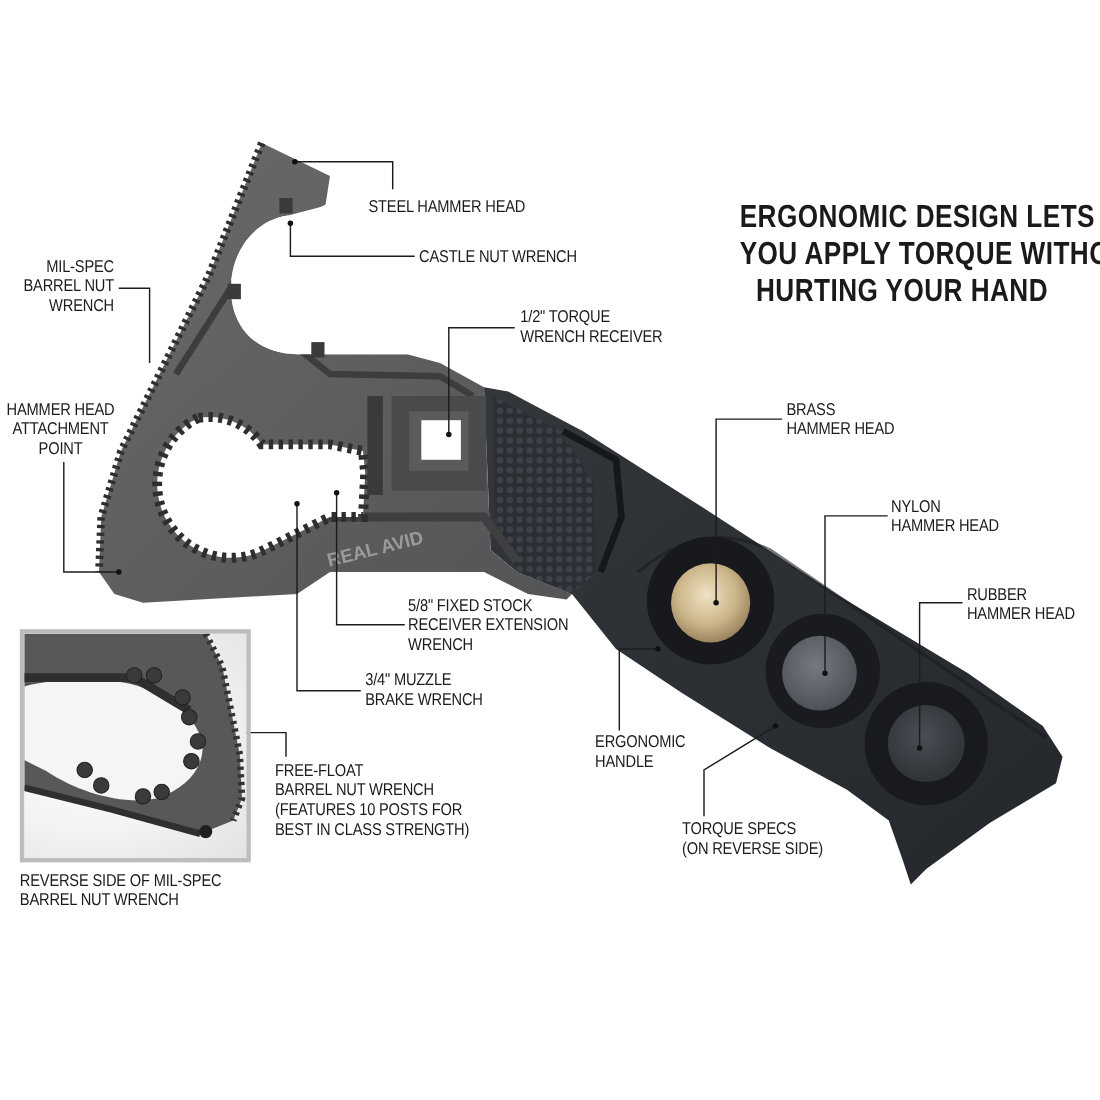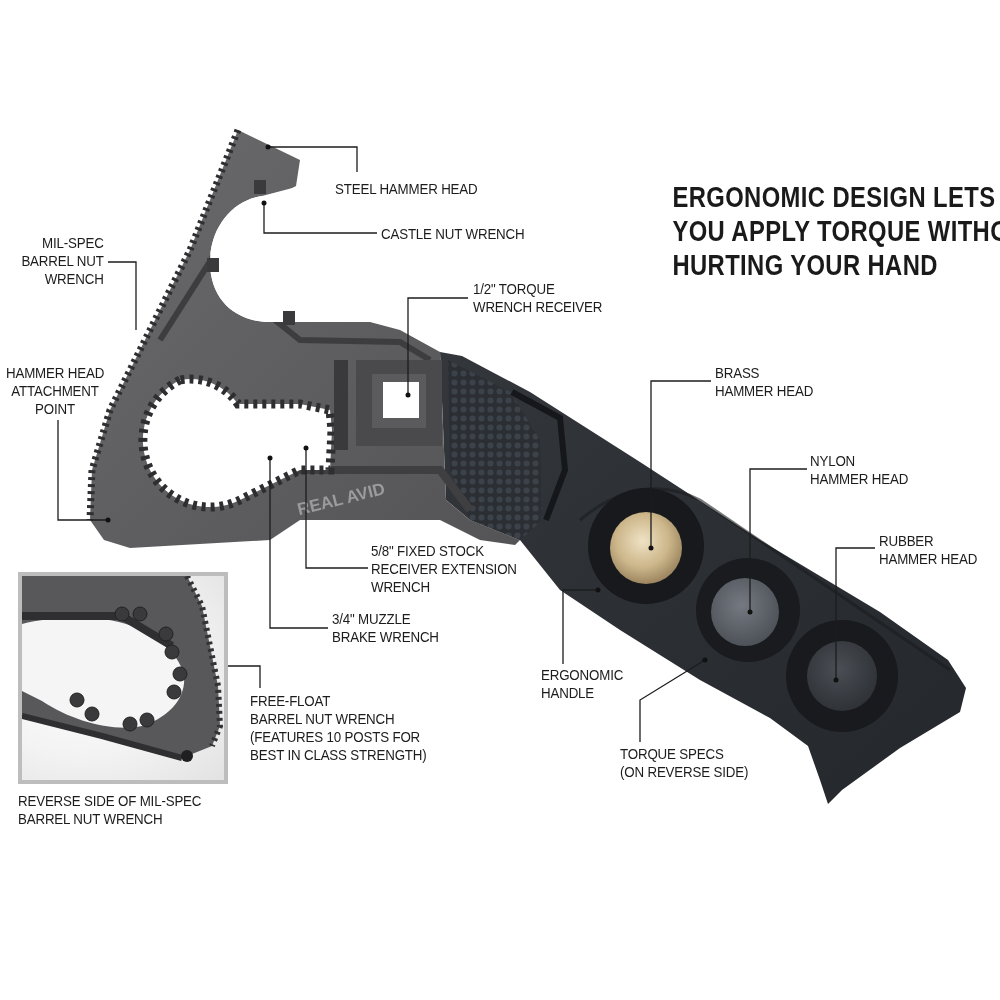--- a/index.html
+++ b/index.html
@@ -1,21 +1,21 @@
 <!DOCTYPE html>
 <html><head>
 <meta charset="utf-8">
 <style>
   html,body{margin:0;padding:0;background:#ffffff;}
   body{width:1000px;height:1000px;position:relative;overflow:hidden;font-family:"Liberation Sans","DejaVu Sans",sans-serif;color:#1a1a1a;}
   .canvas{position:absolute;left:0;top:0;width:1000px;height:1000px;}
   svg.art{position:absolute;left:0;top:0;}
   .lbl{position:absolute;font-family:"Liberation Sans",sans-serif;font-size:15.5px;line-height:18px;letter-spacing:-0.2px;color:#1c1c1c;text-transform:uppercase;white-space:pre;transform:scaleX(0.86);transform-origin:left top;}
   .lbl.right{text-align:right;transform-origin:right top;}
-  .headline{position:absolute;left:640px;top:180px;width:360px;font-family:"Liberation Sans",sans-serif;font-weight:bold;font-size:29px;line-height:34px;letter-spacing:0.5px;color:#1a1a1a;}
+  .headline{position:absolute;left:640px;top:180px;width:360px;text-align:center;font-family:"Liberation Sans",sans-serif;font-weight:bold;font-size:29px;line-height:34px;letter-spacing:0.5px;color:#1a1a1a;}
   .headline div{transform:scaleX(0.82);transform-origin:center top;white-space:nowrap;}
   .inset{position:absolute;left:18px;top:572px;width:210px;height:212px;border:4px solid #bdbdbd;background:radial-gradient(ellipse at 30% 45%,#ffffff 0%,#f3f3f3 55%,#e2e2e2 100%);box-sizing:border-box;overflow:hidden;}
   .caption{position:absolute;left:18px;top:792px;}
 </style>
 </head>
 <body>
 
 <div class="canvas">
 
   <svg class="art" width="1000" height="1000" viewBox="0 0 1000 1000">

